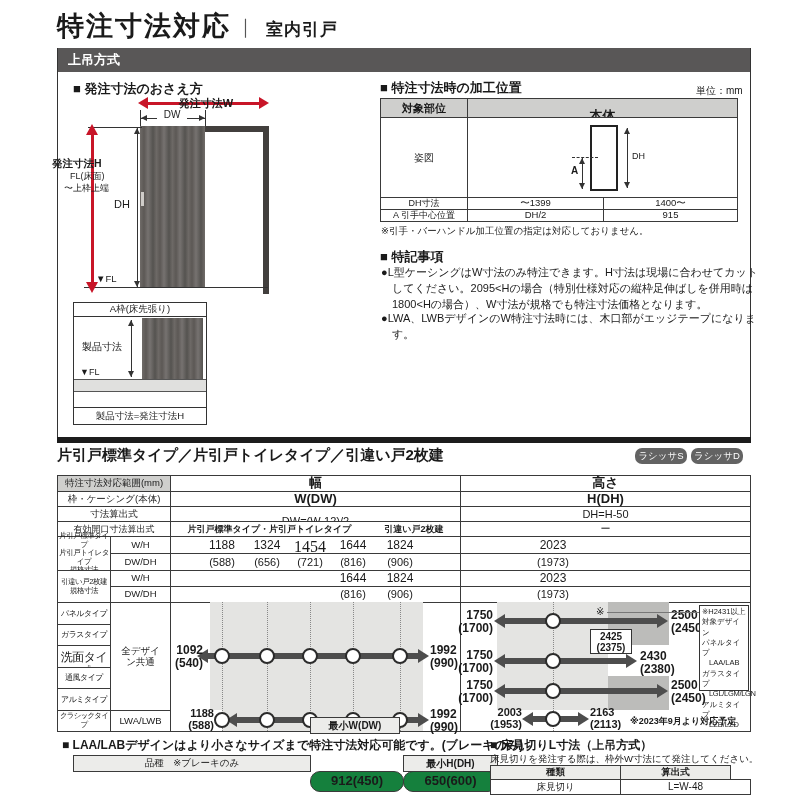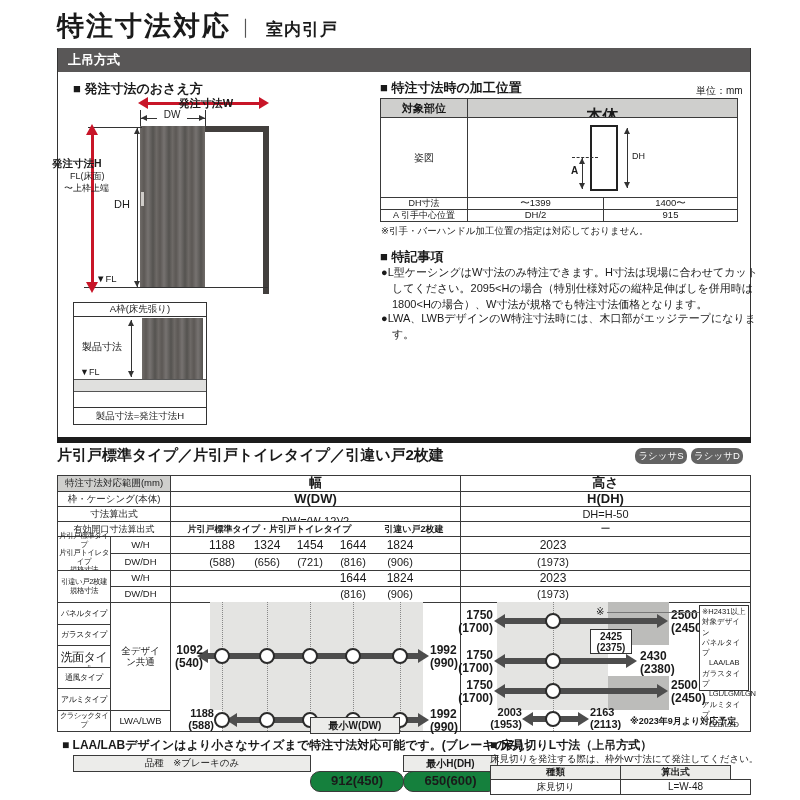--- a/index.html
+++ b/index.html
@@ -92,21 +92,21 @@
   <div class="tu" style="left:128px;top:320px;"></div>
   <div class="td" style="left:128px;top:371px;"></div>
   <div class="a" style="left:80px;top:367px;font-size:9px;">▼FL</div>
   <div class="a" style="left:74px;top:379px;width:132px;height:13px;background:#e0e0de;border-top:1px solid #555;border-bottom:1px solid #555;box-sizing:border-box;"></div>
   <div class="a ctr" style="left:74px;top:407px;width:132px;height:17px;font-size:9.5px;border-top:1px solid #333;box-sizing:border-box;">製品寸法=発注寸法H</div>
 
   <div class="a b" style="left:380px;top:79px;font-size:13px;">■ 特注寸法時の加工位置</div>
   <div class="a" style="left:696px;top:84px;font-size:10px;">単位：mm</div>
 
   <div class="cell gray b" style="left:380px;top:98px;width:88px;height:20px;font-size:11px;">対象部位</div>
-  <div class="cell gray b" style="left:467px;top:98px;width:271px;height:36px;font-size:16px;">本体</div>
+  <div class="cell gray b" style="left:467px;top:98px;width:271px;height:36px;font-size:13px;">本体</div>
   <div class="cell" style="left:380px;top:117px;width:88px;height:81px;font-size:10px;">姿図</div>
   <div class="cell" style="left:467px;top:117px;width:271px;height:81px;"></div>
 
   <div class="a" style="left:590px;top:125px;width:28px;height:66px;border:2px solid #222;box-sizing:border-box;background:#fff;"></div>
   <div class="line" style="left:627px;top:128px;width:1px;height:60px;"></div>
   <div class="tu" style="left:624px;top:128px;"></div>
   <div class="td" style="left:624px;top:182px;"></div>
   <div class="a" style="left:632px;top:151px;font-size:9px;">DH</div>
   <div class="a" style="left:572px;top:157px;width:26px;height:0;border-top:1px dashed #333;"></div>
   <div class="line" style="left:582px;top:158px;width:1px;height:31px;"></div>
@@ -178,21 +178,21 @@
   <div class="cell" style="left:57px;top:667px;width:54px;height:22px;font-size:8px;letter-spacing:-0.5px;">通風タイプ</div>
   <div class="cell" style="left:57px;top:688px;width:54px;height:23px;font-size:8px;letter-spacing:-0.5px;">アルミタイプ</div>
   <div class="cell" style="left:57px;top:710px;width:54px;height:22px;font-size:7.5px;letter-spacing:-0.8px;">クラシックタイプ</div>
   <div class="cell" style="left:110px;top:602px;width:61px;height:109px;font-size:9.5px;padding:0 6px;">全デザイン共通</div>
   <div class="cell" style="left:110px;top:710px;width:61px;height:22px;font-size:9.5px;">LWA/LWB</div>
   <div class="cell" style="left:170px;top:602px;width:291px;height:130px;"></div>
   <div class="cell" style="left:460px;top:602px;width:291px;height:130px;"></div>
 
   <div class="a ctr" style="left:192px;top:538px;width:60px;font-size:12px;">1188</div>
   <div class="a ctr" style="left:237px;top:538px;width:60px;font-size:12px;">1324</div>
-  <div class="a ctr" style="left:280px;top:538px;width:60px;font-size:12px;">1454</div>
+  <div class="a ctr" style="left:280px;top:538px;width:60px;font-size:16px;font-family:Liberation Serif, serif;">1454</div>
   <div class="a ctr" style="left:323px;top:538px;width:60px;font-size:12px;">1644</div>
   <div class="a ctr" style="left:370px;top:538px;width:60px;font-size:12px;">1824</div>
   <div class="a ctr" style="left:192px;top:556px;width:60px;font-size:11px;">(588)</div>
   <div class="a ctr" style="left:237px;top:556px;width:60px;font-size:11px;">(656)</div>
   <div class="a ctr" style="left:280px;top:556px;width:60px;font-size:11px;">(721)</div>
   <div class="a ctr" style="left:323px;top:556px;width:60px;font-size:11px;">(816)</div>
   <div class="a ctr" style="left:370px;top:556px;width:60px;font-size:11px;">(906)</div>
   <div class="a ctr" style="left:513px;top:538px;width:80px;font-size:12px;">2023</div>
   <div class="a ctr" style="left:513px;top:556px;width:80px;font-size:11px;">(1973)</div>
 

